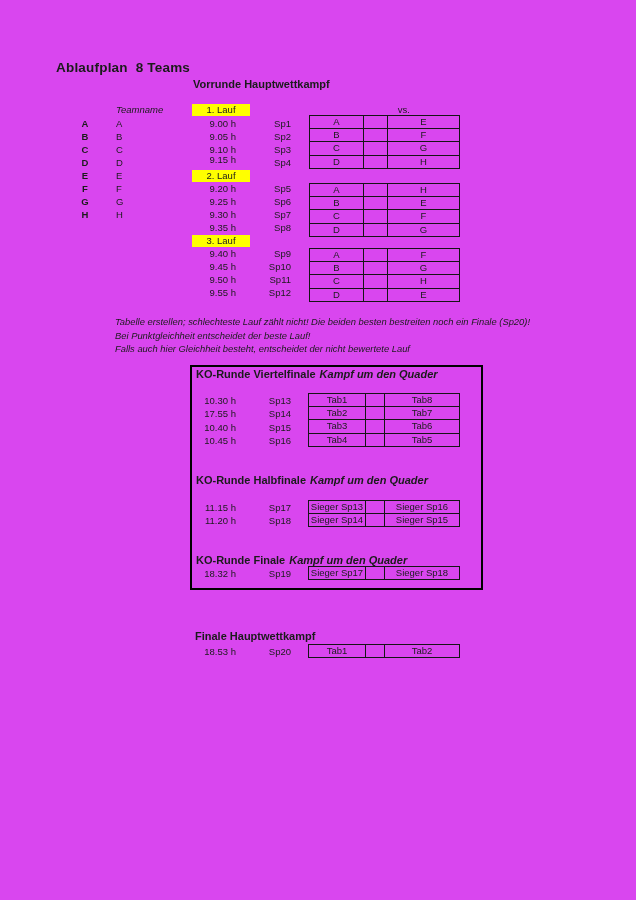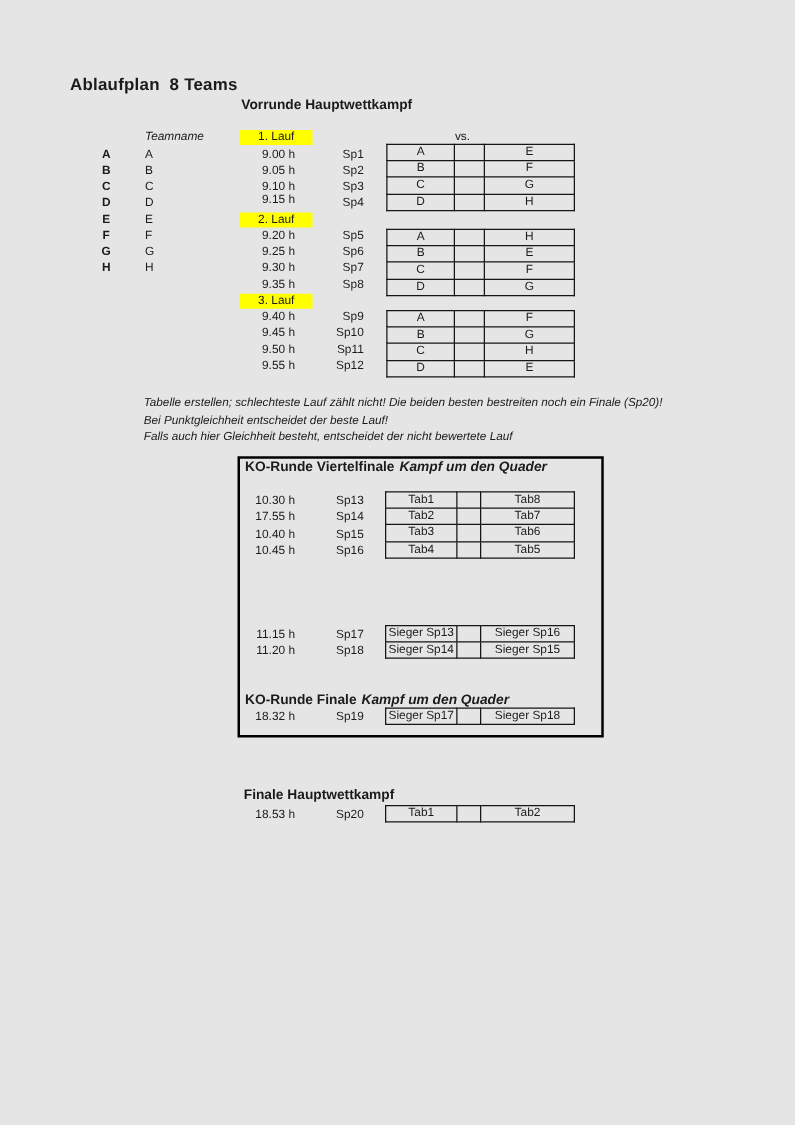--- a/index.html
+++ b/index.html
@@ -1,31 +1,31 @@
 <!DOCTYPE html>
 <html><head>
 <meta charset="utf-8">
 <style>
   html,body { margin:0; padding:0; background:#ffffff; }
   .page {
-    position:relative; width:636px; height:900px; background:#e5e5e5;
+    position:relative; width:636px; height:900px; background:#d946ef;
     font-family:"Liberation Sans", sans-serif; color:#1b1b1b; overflow:hidden;
   }
   .abs { position:absolute; height:12px; line-height:12px; font-size:9.5px; white-space:nowrap; }
   .b { font-weight:bold; }
   .i { font-style:italic; }
   .title { font-size:13.5px; height:16px; line-height:16px; white-space:pre; letter-spacing:0.2px; }
   .sechead { font-size:11px; }
   .note { font-size:9.4px; }
   .letter { left:78px; width:14px; text-align:center; font-weight:bold; }
   .tname { left:116px; }
   .time { left:176px; width:60px; text-align:right; }
   .sp   { left:251px; width:40px; text-align:right; }
   .lauf { left:192px; width:58px; text-align:center; background:#ffff00; }
-  .vs   { left:330px; width:80px; text-align:center; }
+  .vs   { left:330px; width:80px; text-align:right; }
   table.vst { position:absolute; border-collapse:collapse; table-layout:fixed; }
   table.vst td {
     border:1.6px solid #151515; padding:0; height:12.2px;
     font-size:9.5px; line-height:12px; text-align:center;
     font-family:"Liberation Sans", sans-serif; color:#1b1b1b;
   }
   .vst .c1 { width:53px; } .vst .c2 { width:23px; } .vst .c3 { width:71px; }
   table.kot td { border-width:1.9px; }
   .kot .c1 { width:56px; } .kot .c2 { width:18px; } .kot .c3 { width:74px; }
   .kobox { position:absolute; left:190px; top:365px; width:293px; height:225px;
@@ -202,20 +202,23 @@
       <td class="c3">Tab6</td>
     </tr>
     <tr>
       <td class="c1">Tab4</td>
       <td class="c2"></td>
       <td class="c3">Tab5</td>
     </tr>
   </tbody>
     </table>
 
+  <div class="abs sechead b" style="left:196px;top:474px">
+    <span>KO-Runde Halbfinale</span><span class="i subspace">Kampf um den Quader</span>
+  </div>
   <div class="abs time" style="top:502px">11.15 h</div>
   <div class="abs sp" style="top:502px">Sp17</div>
   <div class="abs time" style="top:515px">11.20 h</div>
   <div class="abs sp" style="top:515px">Sp18</div>
 
   <table class="vst kot" style="left:308px;top:500px">
     <tbody>
         <tr>
       <td class="c1">Sieger Sp13</td>
       <td class="c2"></td>

